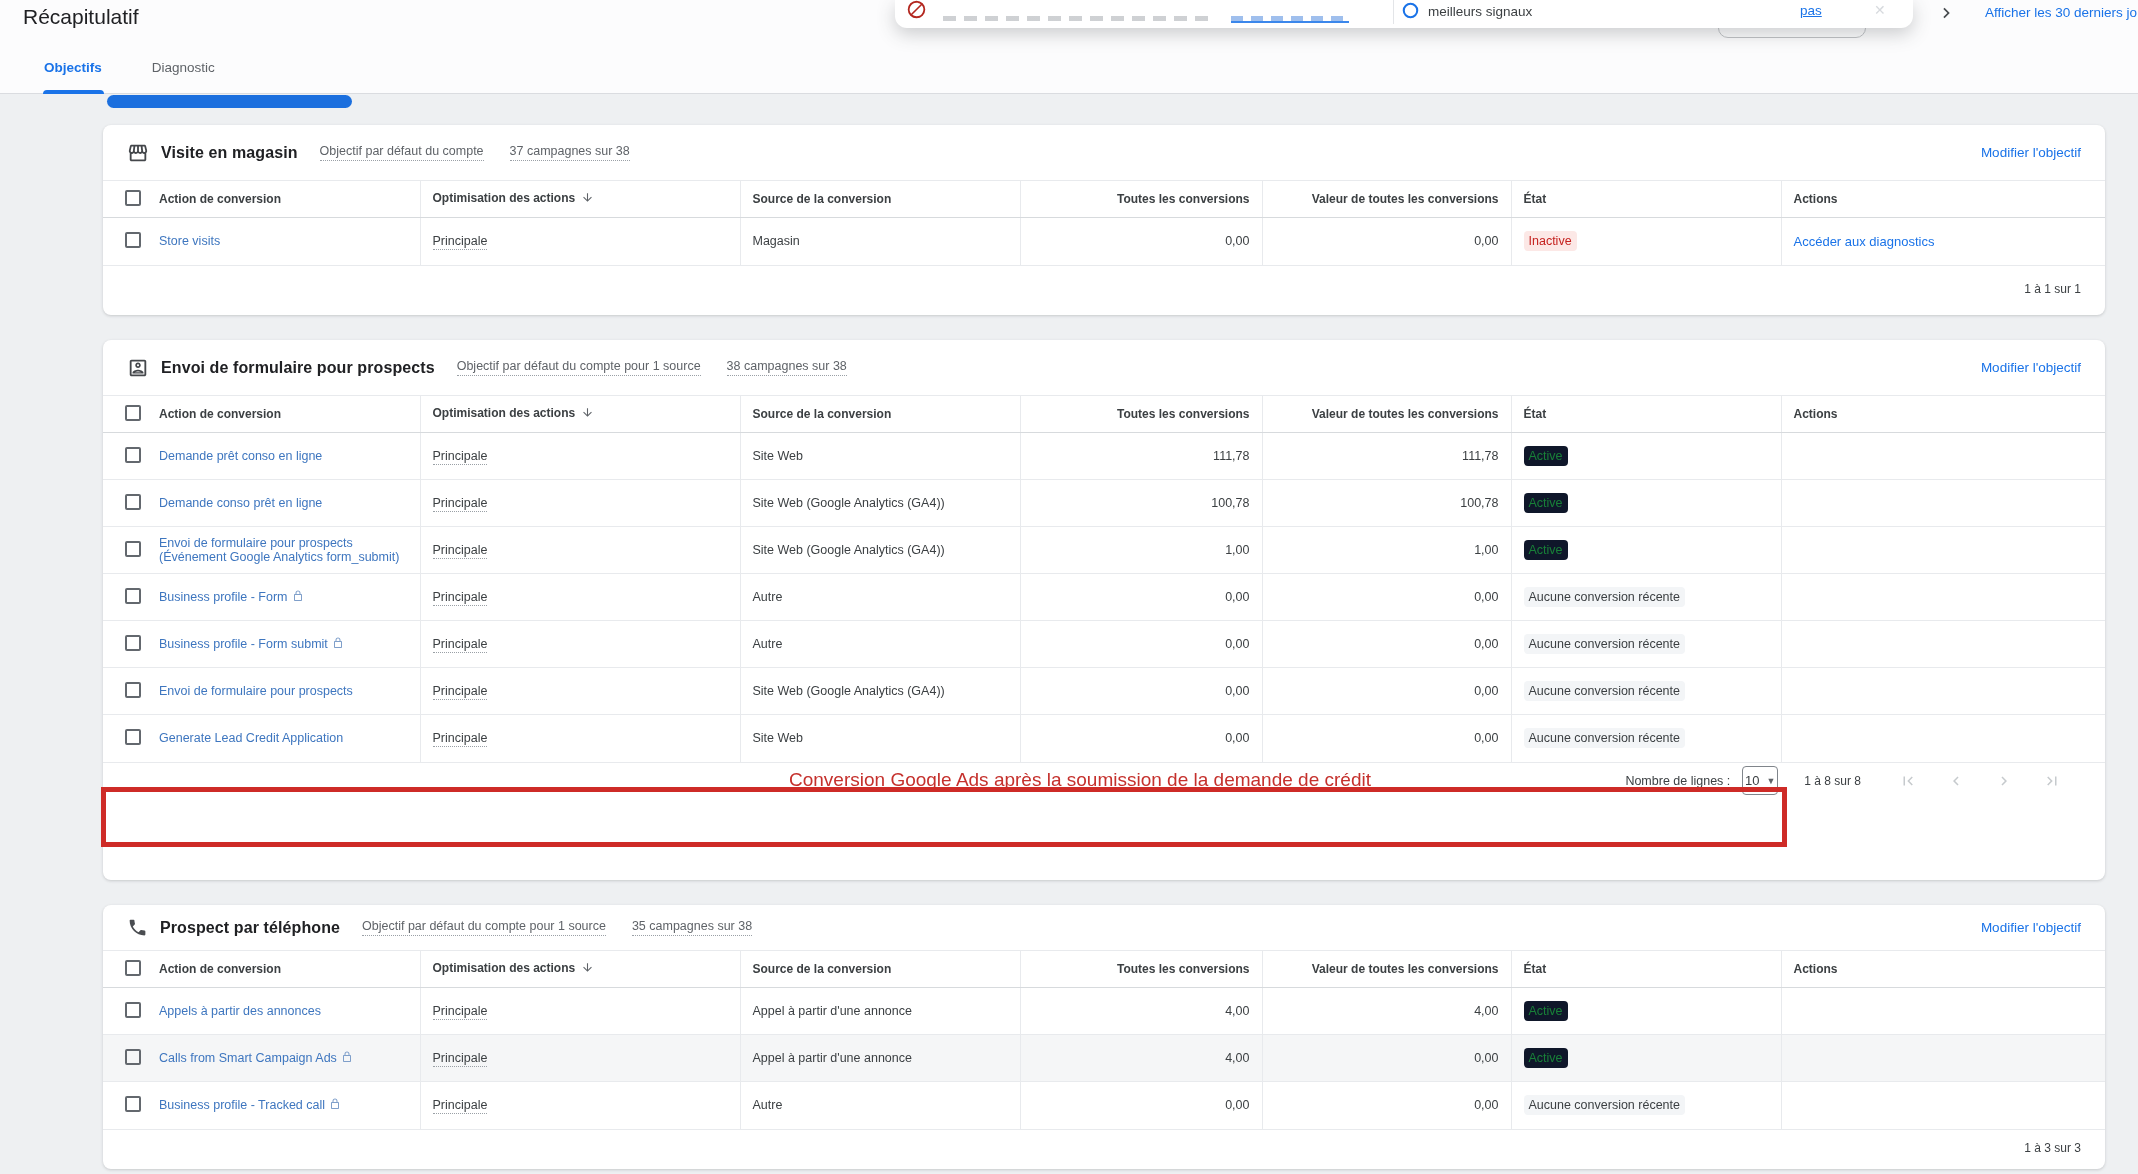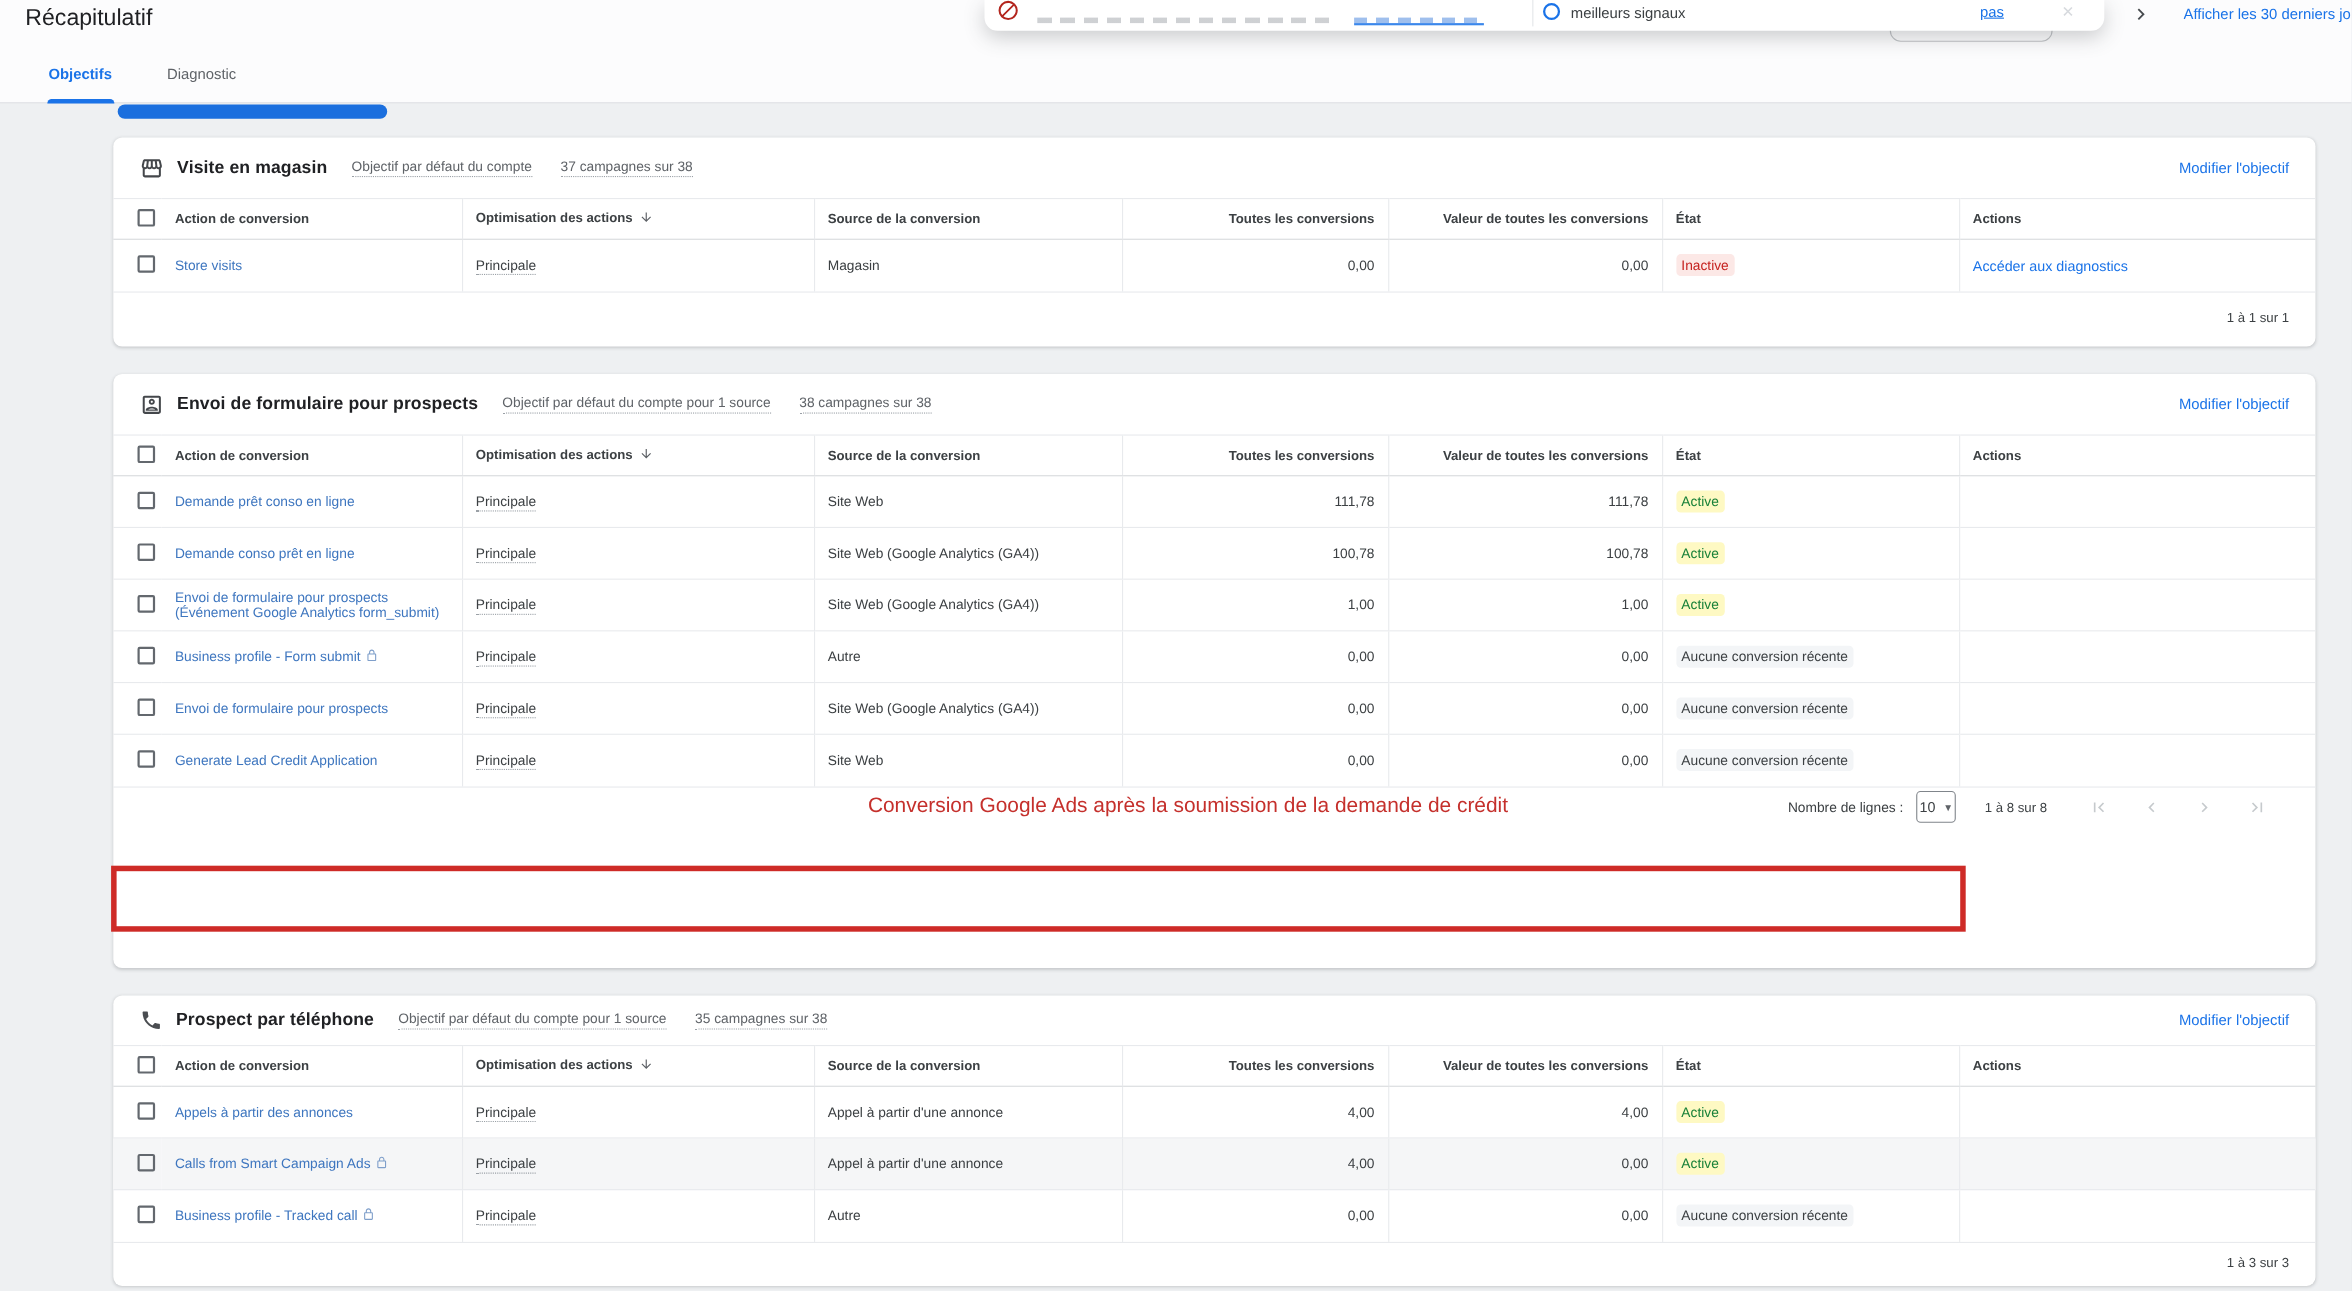--- a/index.html
+++ b/index.html
@@ -54,21 +54,21 @@
   th.vb, td.vb{ border-left:1px solid #e8eaed; }
   td{ height:47px; border-top:1px solid #e8eaed; font-size:12.5px; color:#3c4043; padding:6px 12px; vertical-align:middle; }
   tbody tr:first-child td{ border-top:none; }
   tr.shaded td{ background:#f5f6f7; }
   .num{ text-align:right; }
   .cb{ display:inline-block; width:16px; height:16px; border:2px solid #63686e; border-radius:2px; cursor:pointer; }
   .rowlink{ color:#3e76bf; text-decoration:none; cursor:pointer; }
   .dotted-u{ border-bottom:1px dotted #9aa0a6; padding-bottom:1px; cursor:pointer; }
   .lock{ margin-left:4px; vertical-align:-1px; }
   .badge{ display:inline-block; padding:3px 5px; border-radius:4px; font-size:12.5px; white-space:nowrap;}
-  .badge.active{ color:#188038; background:#fef9c3; }
+  .badge.active{ color:#188038; background:#0f172a; }
   .badge.inactive{ color:#c5221f; background:#fce8e6; }
   .badge.none{ color:#3c4043; background:#f3f5f7; }
   .actlink{ color:#1a73e8; text-decoration:none; font-size:13px; cursor:pointer; }
   .sort-arrow{ margin-left:6px; vertical-align:-2px; }
 
   .card-foot{ position:relative; display:flex; align-items:center; justify-content:flex-end; border-top:1px solid #e8eaed; height:48px; font-size:12px; color:#3c4043; }
   .card-1 .card-foot{ height:37px; padding-right:44px; }
   .card-2 .card-foot{ height:37px; }
   .rpp-label{ font-size:12.5px; color:#3c4043; margin-right:12px;}
   .rpp-select{ display:flex; align-items:center; justify-content:center; gap:7px; width:36px; height:29px; border:1px solid #80858b; border-radius:4px; font-size:13px; color:#3c4043; cursor:pointer; background:#fff;}
@@ -254,20 +254,32 @@
     <td class="c-cb"><span class="cb"></span></td>
     <td class="c-name"><a class="rowlink">Envoi de formulaire pour prospects (Événement Google Analytics form_submit)</a></td>
     <td class="vb"><span class="dotted-u">Principale</span></td>
     <td class="vb c-src">Site Web (Google Analytics (GA4))</td>
     <td class="vb num c-conv">1,00</td>
     <td class="vb num c-val">1,00</td>
     <td class="vb c-status"><span class="badge active">Active</span></td>
     <td class="vb c-act"></td>
   </tr>
 
+  <tr class="row">
+    <td class="c-cb"><span class="cb"></span></td>
+    <td class="c-name"><a class="rowlink">Business profile - Form</a><span class="lock"><svg width="12" height="12" viewBox="0 0 24 24">
+                    <path fill="#7f9fca" d="M18 8h-1V6c0-2.76-2.24-5-5-5S7 3.24 7 6v2H6c-1.1 0-2 .9-2 2v10c0 1.1.9 2 2 2h12c1.1 0 2-.9 2-2V10c0-1.1-.9-2-2-2zM9 6c0-1.66 1.34-3 3-3s3 1.34 3 3v2H9V6zm9 14H6V10h12v10z"></path>
+                  </svg></span></td>
+    <td class="vb"><span class="dotted-u">Principale</span></td>
+    <td class="vb c-src">Autre</td>
+    <td class="vb num c-conv">0,00</td>
+    <td class="vb num c-val">0,00</td>
+    <td class="vb c-status"><span class="badge none">Aucune conversion récente</span></td>
+    <td class="vb c-act"></td>
+  </tr>
 
   <tr class="row">
     <td class="c-cb"><span class="cb"></span></td>
     <td class="c-name"><a class="rowlink">Business profile - Form submit</a><span class="lock"><svg width="12" height="12" viewBox="0 0 24 24">
                     <path fill="#7f9fca" d="M18 8h-1V6c0-2.76-2.24-5-5-5S7 3.24 7 6v2H6c-1.1 0-2 .9-2 2v10c0 1.1.9 2 2 2h12c1.1 0 2-.9 2-2V10c0-1.1-.9-2-2-2zM9 6c0-1.66 1.34-3 3-3s3 1.34 3 3v2H9V6zm9 14H6V10h12v10z"></path>
                   </svg></span></td>
     <td class="vb"><span class="dotted-u">Principale</span></td>
     <td class="vb c-src">Autre</td>
     <td class="vb num c-conv">0,00</td>
     <td class="vb num c-val">0,00</td>

